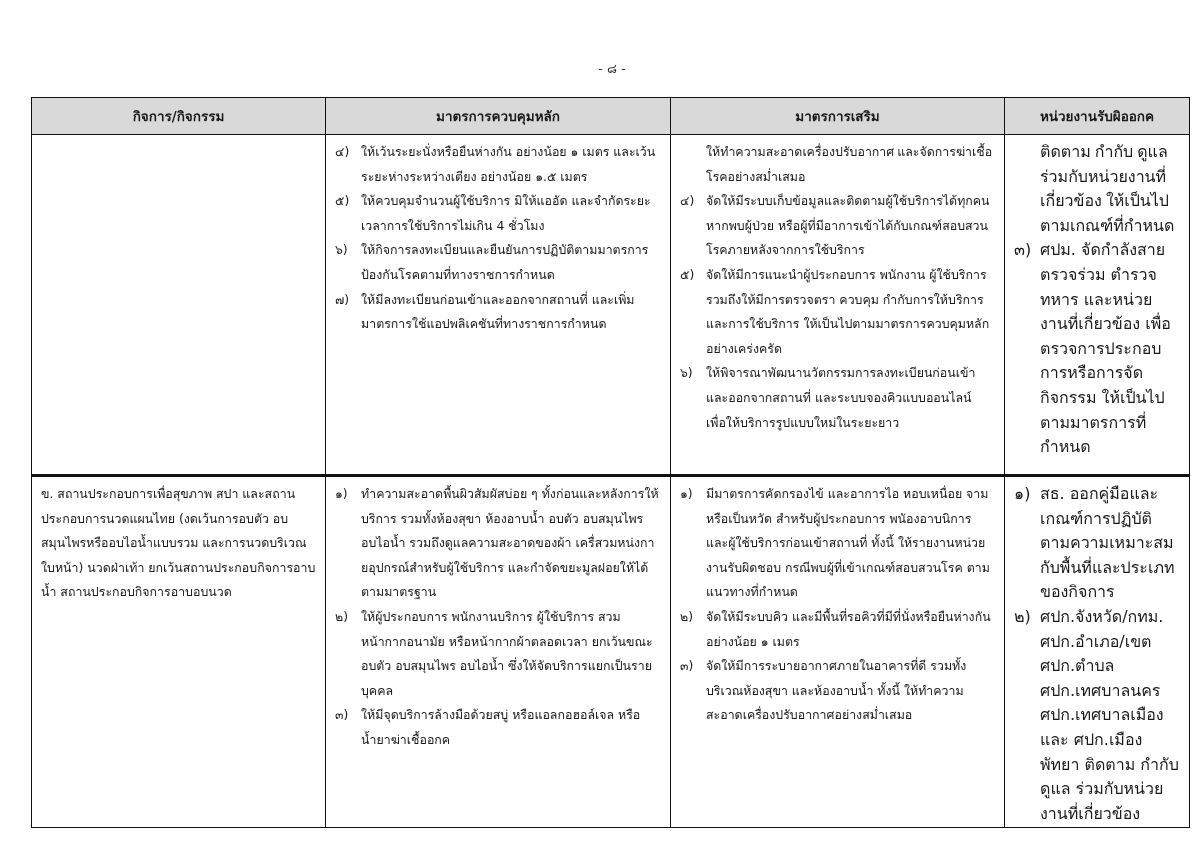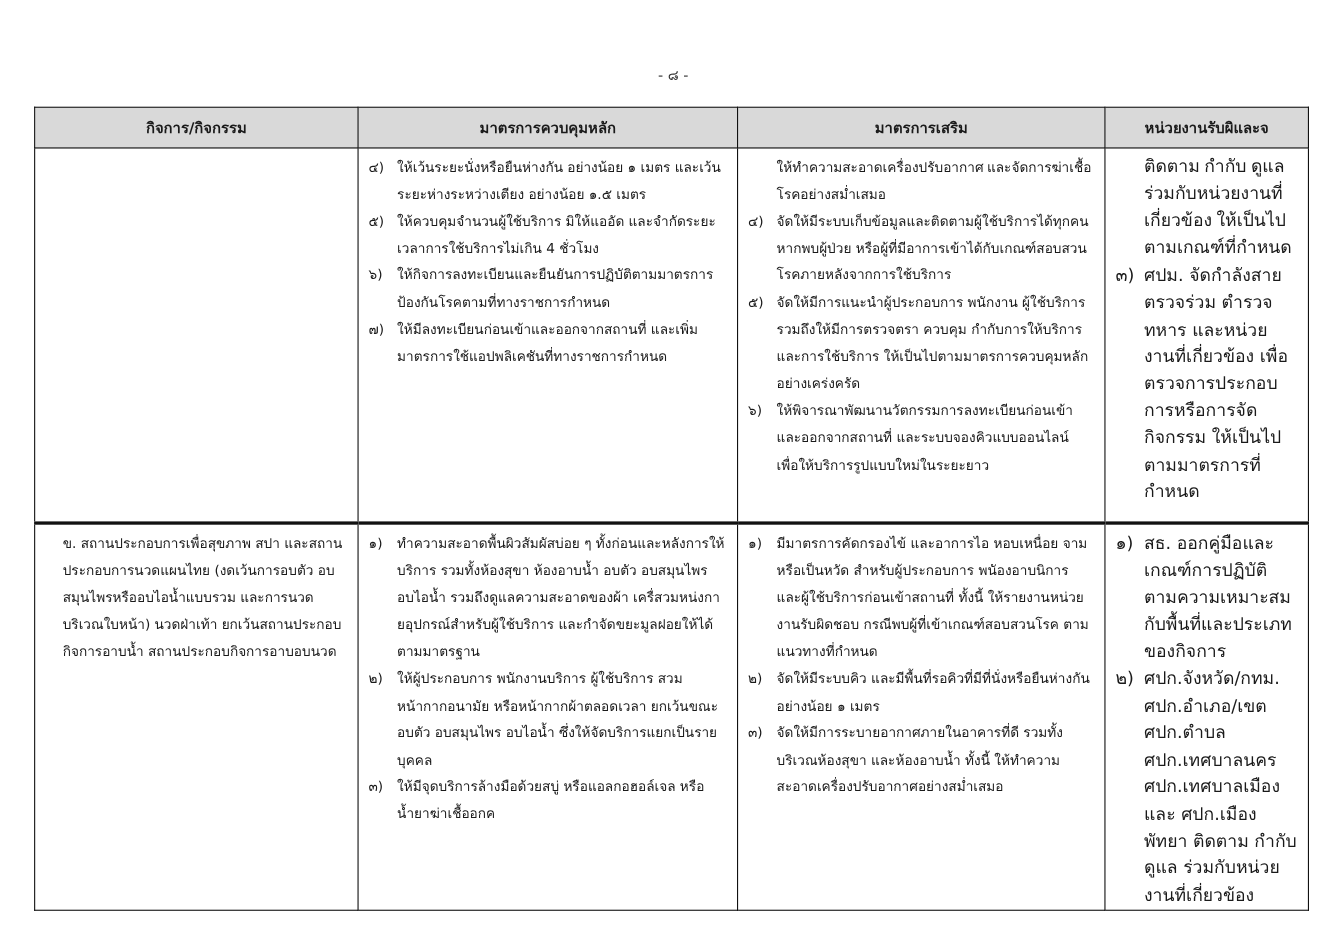--- a/index.html
+++ b/index.html
@@ -22,21 +22,21 @@
       background: #d9d9d9; height: 36px; font-size: 13.5px; font-weight: bold;
       text-align: center; vertical-align: middle; padding: 0 6px;
     }
     col.c1 { width: 294px; }
     col.c2 { width: 345px; }
     col.c3 { width: 334px; }
     col.c4 { width: 185px; }
     tr.row-a td { height: 337px; border-bottom: 3px solid #111; }
     tr.row-b td { height: 290px; }
     .cell { font-size: 12.4px; line-height: 24.6px; padding: 4px 8px 0 8px; }
-    .plain { padding-left: 24px; }
+    .plain { padding-left: 8px; }
     ol.items { list-style: none; margin: 0; padding: 0; }
     ol.items li { position: relative; padding-left: 26px; }
     ol.items li .num { position: absolute; left: 0; top: 0; }
     ol.items li.cont { padding-left: 26px; font-family: Liberation Serif, serif; }
     .c4 .cell { font-size: 16px; }
   </style>
 </head>
 <body>
 
 <div class="page-number">- ๘ -</div>
@@ -46,21 +46,21 @@
       <col class="c1">
       <col class="c2">
       <col class="c3">
       <col class="c4">
     </colgroup>
   <thead>
     <tr>
       <th>กิจการ/กิจกรรม</th>
       <th>มาตรการควบคุมหลัก</th>
       <th>มาตรการเสริม</th>
-      <th>หน่วยงานรับผิและจ</th>
+      <th>หน่วยงานรับผิออกค</th>
     </tr>
   </thead>
   <tbody>
 
     <tr class="row-a">
       <td>
         <div class="cell plain"></div>
       </td>
       <td>
         <div class="cell">

